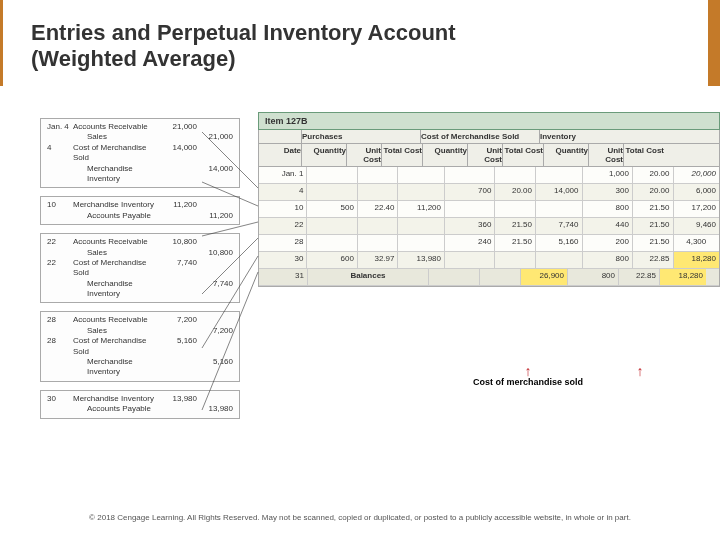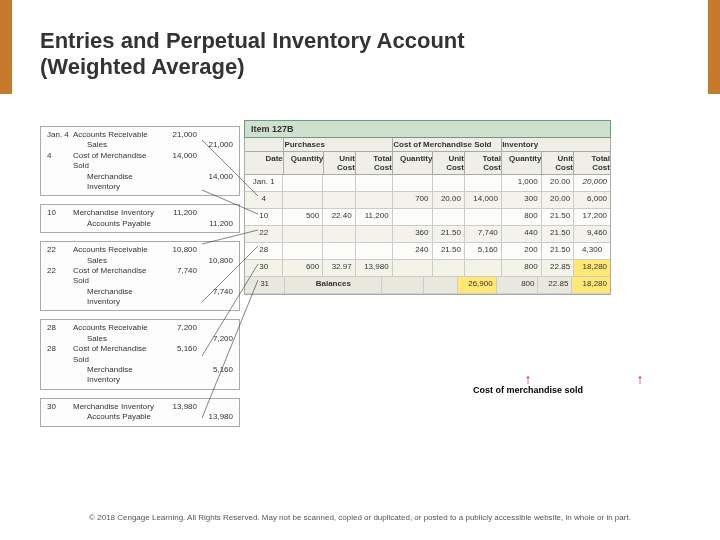--- a/index.html
+++ b/index.html
@@ -1,42 +1,42 @@
 <!DOCTYPE html>
 <html><head>
 <meta charset="utf-8">
 <style>
 body{margin:0;font-family:Arial,sans-serif;background:#fff;width:720px;height:540px;position:relative}
 .title-band{background:#c47a29;padding:0;margin:0}
-.title-inner{background:#fff;margin:0 12px 0 12px;padding:28px 18px 14px 28px}
+.title-inner{background:#fff;margin:0 12px 0 3px;padding:20px 18px 14px 28px}
 .title-inner h1{margin:0;font-size:22px;font-weight:bold;color:#333}
 .content{position:relative;padding:20px 24px 0 40px}
 .journal-col{position:absolute;left:40px;top:32px;width:200px}
 .entry-box{border:1px solid #aaa;background:#fdfdfd;margin-bottom:8px;padding:3px 4px;font-size:8px;color:#333}
 .entry-row{display:flex;justify-content:space-between;padding:0 2px;line-height:1.3}
 .entry-row .acct{flex:1}
 .entry-row .d{width:36px;text-align:right}
 .entry-row .c{width:36px;text-align:right}
 .indent{padding-left:14px}
-.ledger{position:absolute;left:244px;top:26px;width:367px;font-size:8px;color:#333}
+.ledger{position:absolute;left:258px;top:26px;width:462px;font-size:8px;color:#333}
 .item-bar{border:1px solid #6a9b7a;background:#cfe0cf;padding:3px 6px;margin-bottom:0;font-weight:bold;font-size:9px;display:flex;justify-content:space-between}
 .thead{border:1px solid #aaa;border-top:none;background:#efefe8}
 .thead-top{display:flex;border-bottom:1px solid #aaa}
 .thead-top div{text-align:left;font-weight:bold;padding:2px 0;border-right:1px solid #aaa}
 .thead-bot{display:flex}
 .thead-bot div{text-align:right;font-weight:bold;padding:2px 0;border-right:1px solid #aaa}
 .c-date{width:42px}
 .c-q{width:44px}
 .c-uc{width:34px}
 .c-tc{width:40px}
 .ledger-body{border:1px solid #aaa;border-top:none}
 .lrow{display:flex;border-bottom:1px solid #ccc;background:#fdfdfa}
 .lrow:nth-child(even){background:#f3f3ea}
 .lrow div{border-right:1px solid #ccc;padding:2px 3px;text-align:right;min-height:12px}
-.lrow .c-date{text-align:center}
+.lrow .c-date{text-align:right}
 .lrow .c-q,.lrow .c-uc,.lrow .c-tc{}
 .hl{background:#ffe873 !important}
 .tot-row{background:#e8e8dc}
 svg.arrows{position:absolute;left:0;top:0;pointer-events:none}
 .footer-ann{position:absolute;left:258px;top:280px;width:422px;font-size:9px;font-weight:bold;display:flex}
 .ann-cms{width:140px;text-align:center;margin-left:200px}
 .ann-inv{width:80px;text-align:center;margin-left:2px}
 .red-arrow{color:#c1272d;font-size:14px;line-height:0.8}
 .copyright{position:absolute;bottom:18px;left:0;right:0;text-align:center;font-size:8px;color:#555}
 </style>

